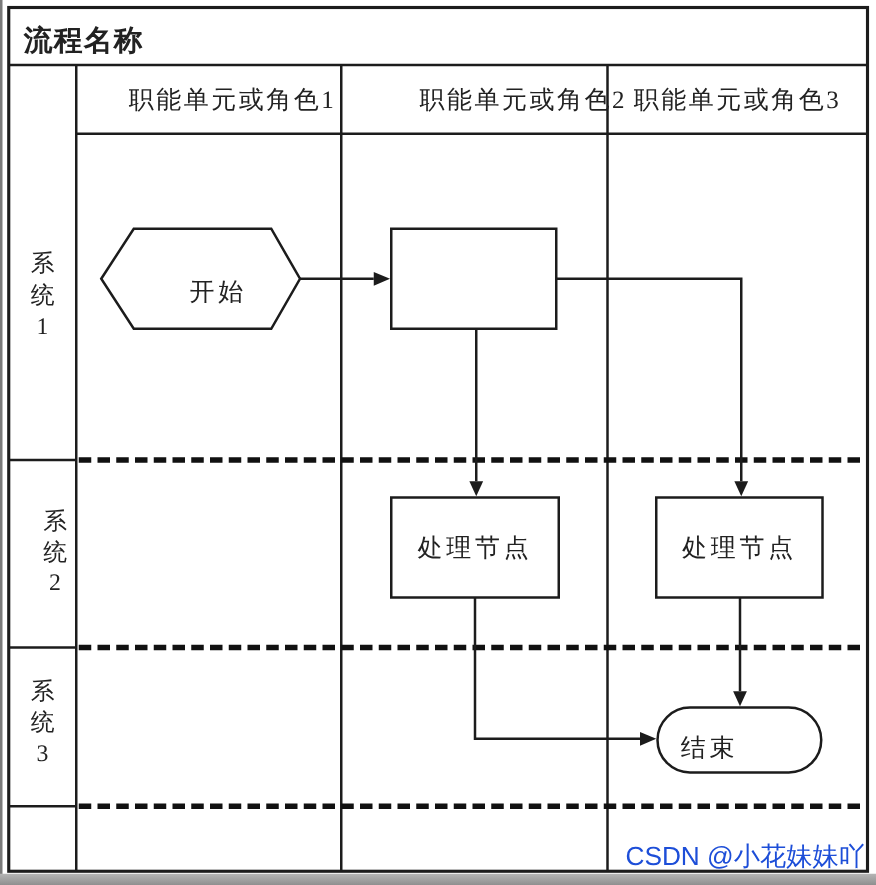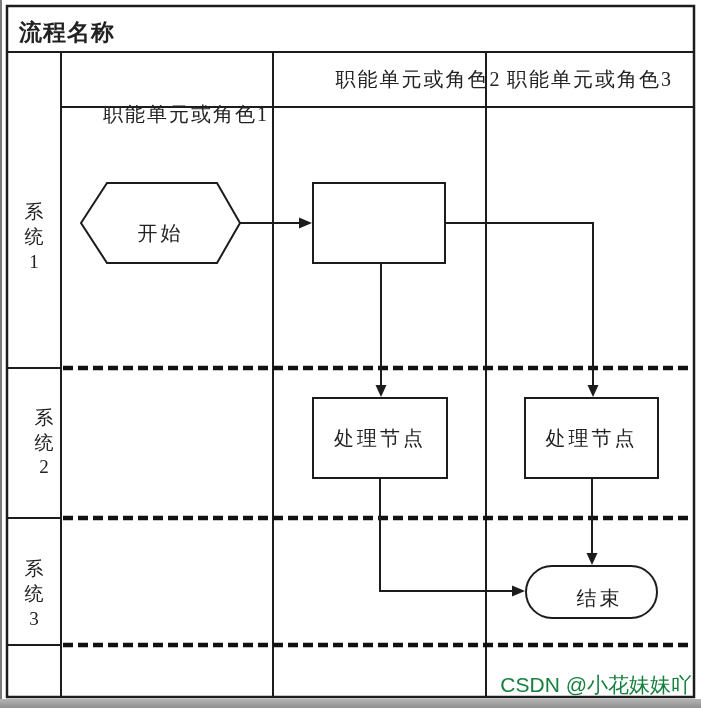--- a/index.html
+++ b/index.html
@@ -46,57 +46,57 @@
     font-size: 23px;
     font-weight: bold;
     letter-spacing: 1px;
     white-space: nowrap;
   }
   .col-header {
     top: 52px; height: 55px;
     font-size: 20px;
     letter-spacing: 2px;
   }
-  .col-header.c1 { left: 61px;  width: 250px; margin-top: 35px; }
+  .col-header.c1 { left: 61px;  width: 250px; }
   .col-header.c2 { left: 290px; width: 213px; padding-left: 44px; }
   .col-header.c3 { left: 486px; width: 208px; }
   .row-label {
     left: 7px; width: 54px; font-family: Liberation Serif, serif;
   }
   .row-label span {
     display: inline-block;
     width: 22px;
     font-size: 19px;
     line-height: 1.3;
     word-break: break-all;
     text-align: center;
   }
   .row-label.r1 { top: 107px; height: 261px; }
   .row-label.r2 { top: 368px; height: 150px; padding-left: 20px; }
-  .row-label.r3 { top: 531px; height: 127px; border-radius: 13px; }
+  .row-label.r3 { top: 516px; height: 127px; border-radius: 13px; }
   .node-label {
     font-size: 20px;
     letter-spacing: 3px;
     white-space: nowrap;
   }
-  .node-label.start    { left: 81px;  top: 183px; width: 159px; height: 100px; }
+  .node-label.start    { left: 95px;  top: 183px; width: 159px; height: 100px; }
   .node-label.decision { left: 313px; top: 183px; width: 132px; height: 80px; }
   .node-label.proc2    { left: 313px; top: 398px; width: 134px; height: 80px; }
   .node-label.proc3    { left: 525px; top: 398px; width: 133px; height: 80px; }
-  .node-label.end      { left: 534px; top: 566px; width: 131px; height: 64px; }
+  .node-label.end      { left: 502px; top: 566px; width: 131px; height: 64px; }
   .watermark {
     position: absolute;
     left: 400px; top: 672px;
     width: 292px; height: 26px;
     display: flex;
     align-items: center;
     justify-content: flex-end;
     font-family: "Liberation Sans", "DejaVu Sans", sans-serif;
     font-size: 21px;
-    color: #15803d;
+    color: #1d4ed8;
     white-space: nowrap;
   }
 </style>
 </head>
 <body>
 
 <div class="page">
 
   <div class="left-edge"></div>
 

